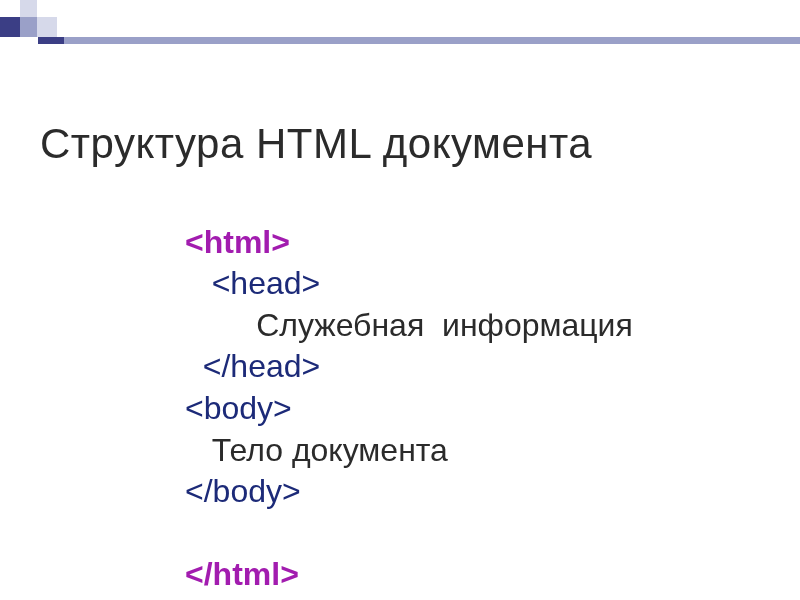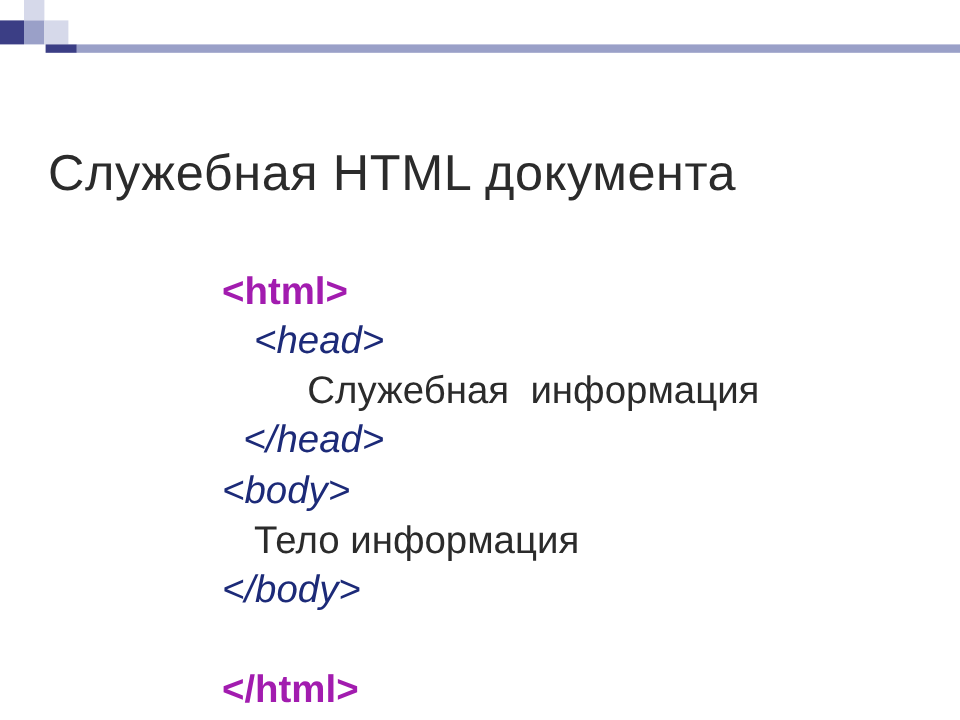--- a/index.html
+++ b/index.html
@@ -39,44 +39,43 @@
     color: #2b2b2b;
     white-space: pre;
   }
   .tag-strong {
     color: #a21caf;
     font-weight: bold;
   }
   .tag {
     color: #1c2a78;
     font-weight: 400;
-    font-style: italic;
   }
   .plain {
     color: #2b2b2b;
     font-weight: 400;
   }
 </style>
 </head>
 <body>
 
 <div class="deco">
   <div class="sq" style="left:0px; top:17px; width:20px; height:20px; background:#3b3e85;"></div>
   <div class="sq" style="left:20px; top:0px; width:17px; height:17px; background:#d6d9ea;"></div>
   <div class="sq" style="left:20px; top:17px; width:17px; height:20px; background:#9aa0c8;"></div>
   <div class="sq" style="left:37px; top:17px; width:20px; height:20px; background:#d6d9ea;"></div>
   <div class="sq" style="left:38px; top:37px; width:26px; height:7px; background:#3b3e85;"></div>
   <div class="sq" style="left:64px; top:37px; width:736px; height:7px; background:#9aa0c8;"></div>
 </div>
 
-<h1 class="title">Служебная HTML документа</h1>
+<h1 class="title">Структура HTML документа</h1>
 
 <div class="codeblock">
 <span class="tag-strong">&lt;html&gt;</span>
 <span class="tag">   <span>&lt;head&gt;</span></span>
 <span class="plain">        <span>Служебная  информация</span></span>
 <span class="tag">  <span>&lt;/head&gt;</span></span>
 <span class="tag"><span>&lt;body&gt;</span></span>
-<span class="plain">   <span>Тело информация</span></span>
+<span class="plain">   <span>Тело документа</span></span>
 <span class="tag"><span>&lt;/body&gt;</span></span>
 
 <span class="tag-strong"><span>&lt;/html&gt;</span></span>
 </div>
 
 </body></html>

